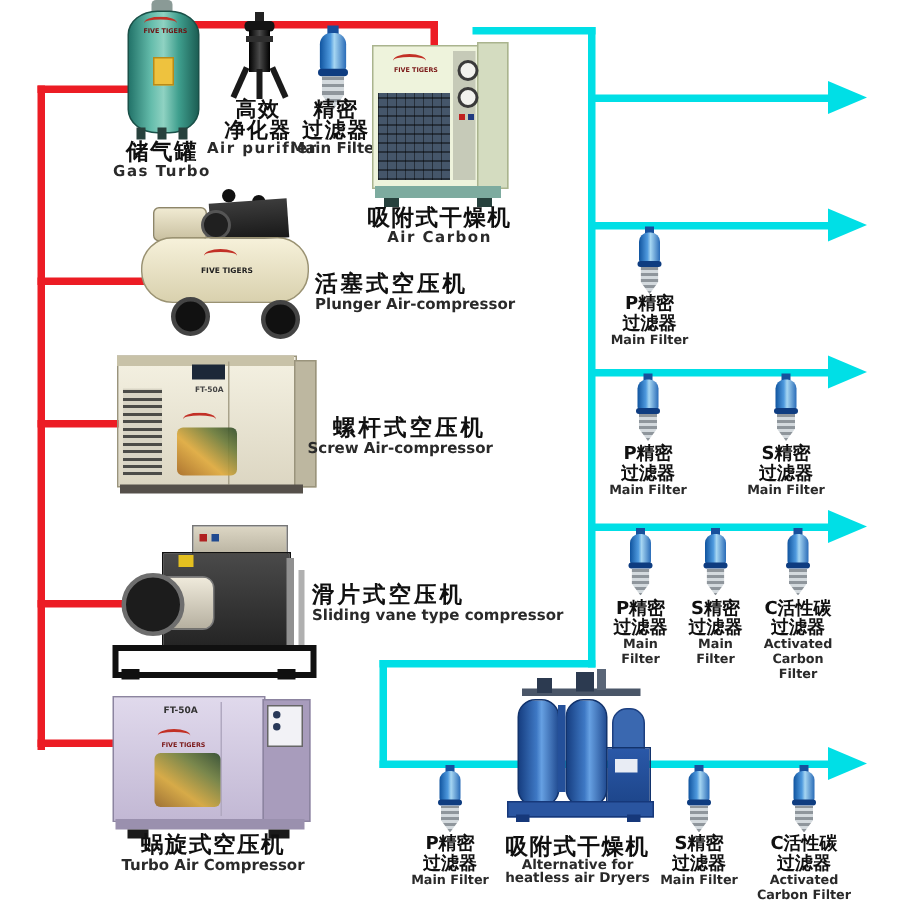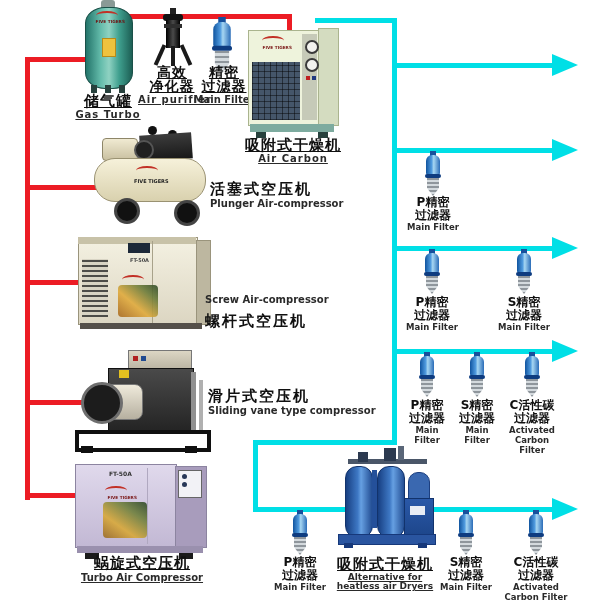--- a/index.html
+++ b/index.html
@@ -20,21 +20,21 @@
   .vf .mesh{position:absolute;top:27px;left:3px;width:12px;height:18px;
         background:repeating-linear-gradient(0deg,#8f969c 0 2px,#d4dade 2px 4px);
         clip-path:polygon(0 0,100% 0,100% 55%,50% 100%,0 55%);}
   .vf.big{transform:scale(1.25);transform-origin:top center;}
   
   .flabel{position:absolute;text-align:center;line-height:1.05;}
   .fzh{font-weight:bold;font-size:12px;color:#101010;}
   .fen{font-weight:bold;font-size:8.5px;color:#2a2a2a;margin-top:2px;line-height:1.15;}
   .mzh{position:absolute;font-weight:bold;font-size:15px;color:#101010;letter-spacing:2px;white-space:nowrap;}
   .men{position:absolute;font-weight:bold;font-size:10px;color:#2a2a2a;white-space:nowrap;}
-  .ctr{text-align:center;letter-spacing:1px;text-decoration:underline;}
+  .ctr{text-align:center;letter-spacing:1px;}
   .tiny{position:absolute;font-size:5px;font-weight:bold;color:#7a1616;white-space:nowrap;}
   .squiggle{position:absolute;width:22px;height:7px;border-top:2px solid #c23026;border-radius:50%;}
   
   .leg{position:absolute;background:#27413d;}
 </style>
 </head>
 <body>
 
 <div id="stage">
 
@@ -143,21 +143,21 @@
     <div class="abs" style="left:0;top:2px;width:118px;height:7px;background:#c8c2a8;"></div>
     <div class="abs" style="left:4px;top:24px;width:26px;height:58px;background:repeating-linear-gradient(0deg,#4c4c48 0 2px,#d8d4c4 2px 5px);"></div>
     <div class="abs" style="left:50px;top:8px;width:22px;height:10px;background:#1c2838;"></div>
     <div class="tiny" style="left:52px;top:22px;color:#444;">FT-50A</div>
     <div class="abs" style="left:74px;top:6px;width:1px;height:82px;background:#a8a28a;"></div>
     <div class="squiggle" style="left:44px;top:40px;"></div>
     <div class="abs" style="left:40px;top:50px;width:40px;height:32px;border-radius:4px;opacity:.9;
          background:linear-gradient(40deg,#a86a20,#e0aa3c 40%,#6a7a38 75%,#2e4a28);"></div>
     <div class="abs" style="left:2px;top:88px;width:122px;height:6px;background:#55504a;"></div>
   </div>
-  <div class="mzh" style="left:205px;top:276px;margin-top:36px;">螺杆式空压机</div>
+  <div class="mzh" style="left:222px;top:276px;">螺杆式空压机</div>
   <div class="men" style="left:205px;top:294px;">Screw Air-compressor</div>
 
   <div class="abs" style="left:73px;top:350px;width:132px;height:105px;">
     <div class="abs" style="left:55px;top:0;width:62px;height:26px;background:linear-gradient(180deg,#dcd6c4,#aca694);border:1px solid #777;"></div>
     <div class="abs" style="left:60px;top:6px;width:5px;height:5px;background:#b02020;"></div>
     <div class="abs" style="left:68px;top:6px;width:5px;height:5px;background:#204a90;"></div>
     <div class="abs" style="left:35px;top:18px;width:84px;height:62px;background:linear-gradient(180deg,#4a4a4a,#242424);border:1px solid #111;"></div>
     <div class="abs" style="left:46px;top:20px;width:10px;height:8px;background:#e4c020;"></div>
     <div class="abs" style="left:22px;top:34px;width:46px;height:34px;border-radius:8px;background:linear-gradient(180deg,#efeadb,#b6b0a0);border:1px solid #777;"></div>
     <div class="abs" style="left:8px;top:32px;width:36px;height:36px;border-radius:50%;background:#1c1c1c;border:3px solid #6e6e6e;"></div>

